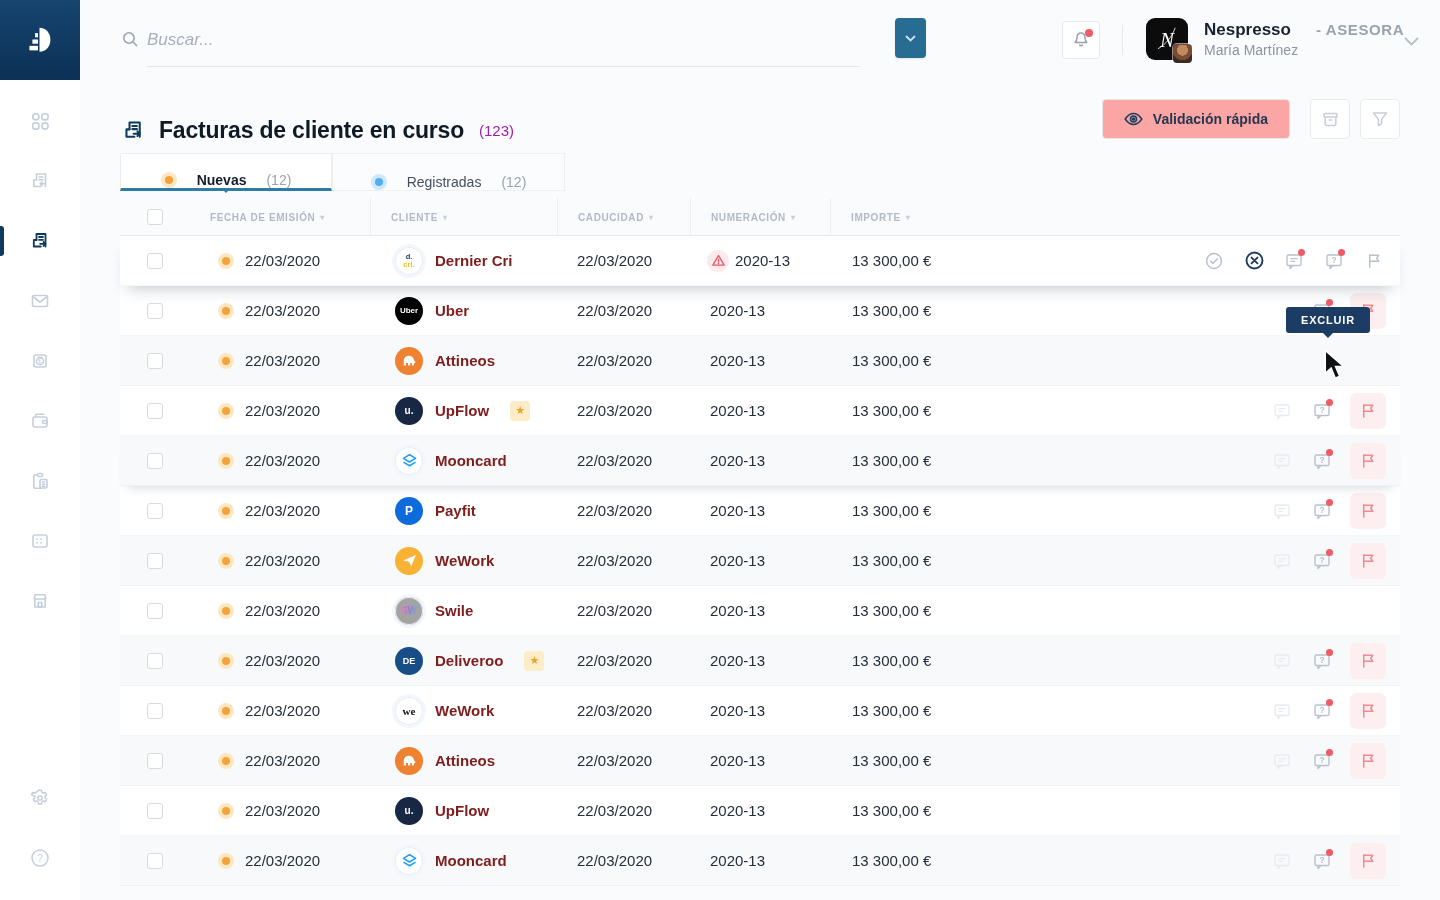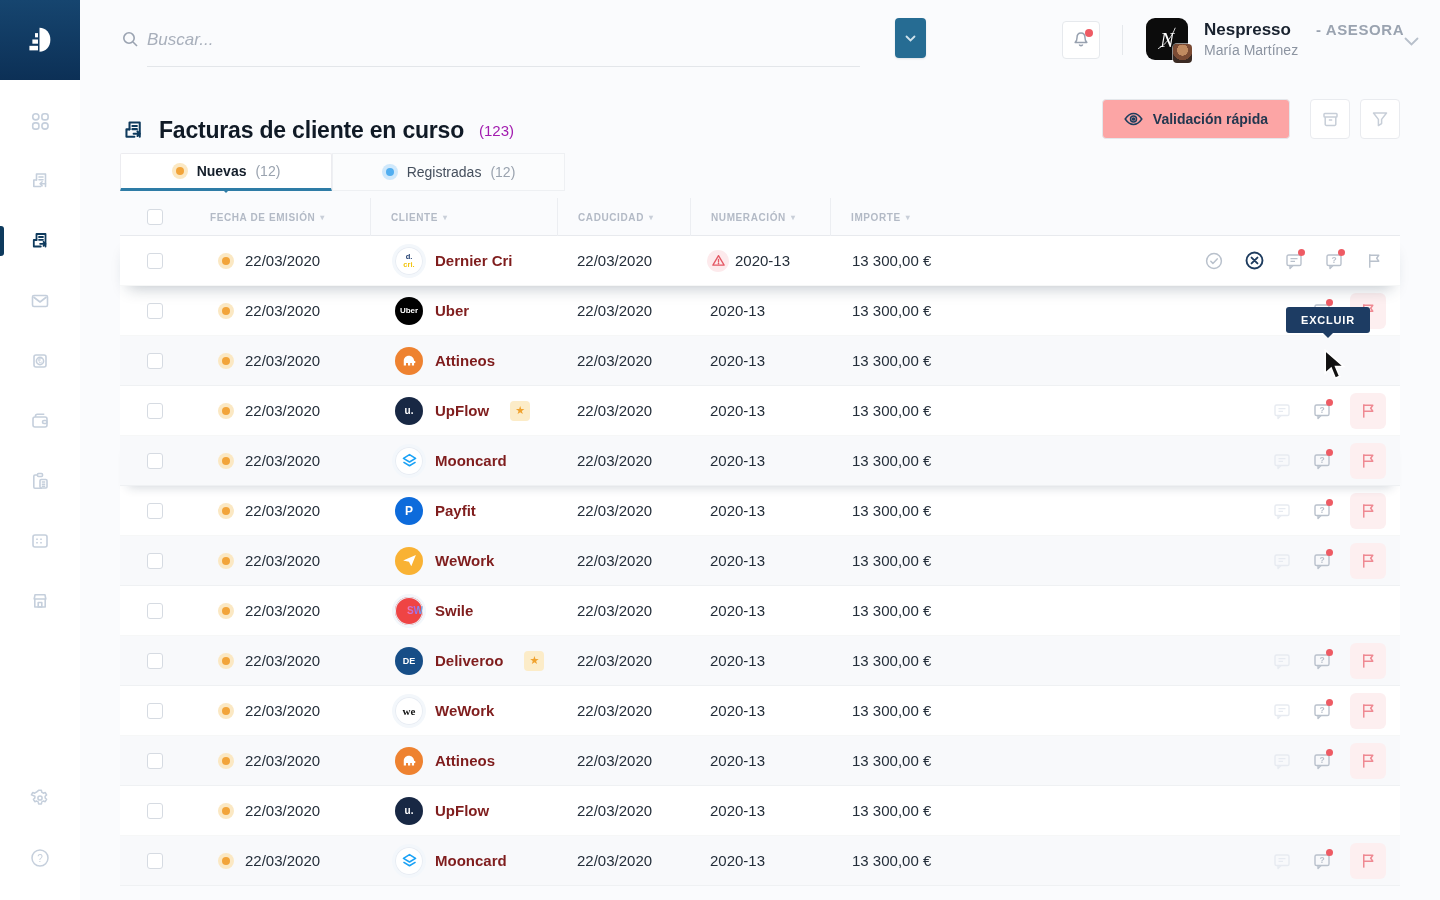--- a/index.html
+++ b/index.html
@@ -42,21 +42,21 @@
   .page-title { font-size:23px; font-weight:800; color:#101a26; letter-spacing:-.2px; }
   .page-count { font-size:15px; color:#a21caf; font-weight:400; margin-left:2px; }
   .title-icon { color:#0e3a5d; display:flex; }
   .head-actions { position:absolute; right:40px; top:19px; display:flex; align-items:center; }
   .btn-validate { height:40px; background:#fca5a5; border:1px solid #e4e7eb; border-radius:4px; display:flex; align-items:center; gap:10px; padding:0 21px; font-size:14px; font-weight:700; color:#23374f; cursor:pointer; }
   .btn-sq { width:40px; height:40px; background:#fff; border:1px solid #e9ebef; border-radius:4px; display:flex; align-items:center; justify-content:center; color:#c7ced8; cursor:pointer; }
   .btn-sq.first { margin-left:20px; } .btn-sq + .btn-sq { margin-left:10px; }
 
   
   .tabs { position:absolute; left:40px; top:73px; display:flex; }
-  .tab { height:38px; display:flex; align-items:center; justify-content:center; gap:9px; font-size:14px; cursor:pointer; position:relative; }
+  .tab { height:38px; display:flex; align-items:flex-end; justify-content:center; gap:20px; font-size:14px; cursor:pointer; position:relative; }
   .tab.active { width:212px; background:#fff; border:1px solid #ececf0; border-bottom:3px solid #2e7ca6; border-radius:2px 2px 0 0; }
   .tab.active::after { content:""; position:absolute; left:50%; bottom:-10px; transform:translateX(-50%); border:5px solid transparent; border-top-color:#2e7ca6; }
   .tab.inactive { width:233px; background:#fbfcfd; border:1px solid #eef0f3; }
   .tab .lbl { font-weight:700; color:#141e2a; }
   .tab.inactive .lbl { font-weight:400; color:#454f5d; }
   .tab .cnt { color:#9aa3af; font-weight:400; }
   .dot { width:16px; height:16px; border-radius:50%; display:flex; align-items:center; justify-content:center; flex:none; }
   .dot i { width:8px; height:8px; border-radius:50%; display:block; }
   .dot.orange { background:#fbe8c3; } .dot.orange i { background:#f2a43a; }
   .dot.blue { background:#cfe8fb; } .dot.blue i { background:#51aef0; }
@@ -715,21 +715,21 @@
     <div class="td td-check">
             <span class="checkbox"></span>
           </div>
     <div class="td td-fecha">
       <span class="dot orange">
               <i></i>
             </span>
       <span class="c-fecha">22/03/2020</span>
     </div>
     <div class="td td-cliente">
-      <span class="logo ring" style="background: #ef4444; justify-content: flex-end;">
+      <span class="logo ring" style="background: #a3a3a3;">
               <span class="grad" style="font-size: 10px;">SW</span>
             </span>
       <span class="c-name">Swile</span>
 
     </div>
     <div class="td td-cad">
             <span class="c-cad">22/03/2020</span>
           </div>
     <div class="td td-num">
 

